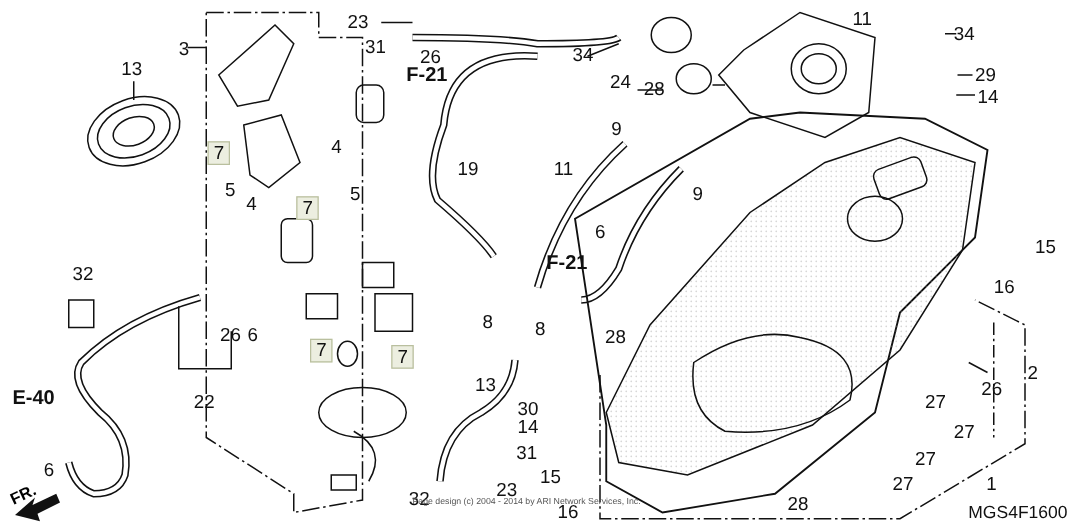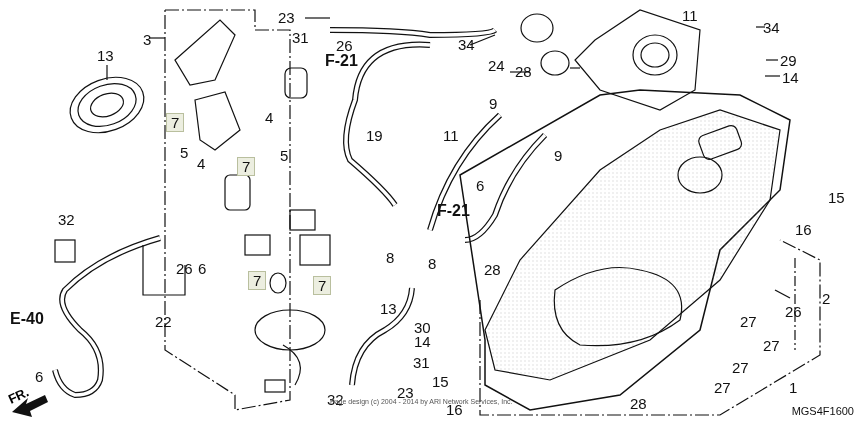--- a/index.html
+++ b/index.html
@@ -1,21 +1,21 @@
 <!DOCTYPE html>
 <html><head>
   <meta charset="utf-8">
   <style>
     html, body { margin: 0; padding: 0; background: #ffffff; }
     body { width: 868px; height: 425px; overflow: hidden; position: relative; font-family: "Liberation Sans", sans-serif; }
     #diagram { position: absolute; left: 0; top: 0; width: 868px; height: 425px; }
     .lbl { position: absolute; font-family: "Liberation Sans", sans-serif; font-size: 15px; color: #111; line-height: 1; white-space: nowrap; }
     .ref { position: absolute; font-family: Liberation Sans, sans-serif; font-weight: bold; font-size: 16px; color: #111; line-height: 1; }
     .boxed { position: absolute; background: #eceee0; border: 1px solid #b9bf9e; font-size: 15px; padding: 1px 4px; line-height: 1; color: #111; font-family: "Liberation Sans", sans-serif; }
-    .code { position: absolute; right: 14px; bottom: 8px; font-size: 11px; color: #111; font-family: "Liberation Sans", sans-serif; }
+    .code { position: absolute; right: 14px; bottom: 8px; font-size: 14px; color: #111; font-family: "Liberation Sans", sans-serif; }
     .copy { position: absolute; left: 330px; top: 398px; font-size: 7px; color: #555; font-family: "Liberation Sans", sans-serif; white-space: nowrap; }
     .fr { position: absolute; left: 8px; top: 388px; font-weight: bold; font-size: 13px; font-family: "Liberation Sans", sans-serif; transform: rotate(-25deg); }
   </style>
 </head>
 <body>
 
 <svg id="diagram" viewBox="0 0 868 425" xmlns="http://www.w3.org/2000/svg">
   <defs>
     <pattern id="dots" width="4" height="4" patternUnits="userSpaceOnUse">
       <circle cx="1" cy="1" r="0.7" fill="#888"></circle>

